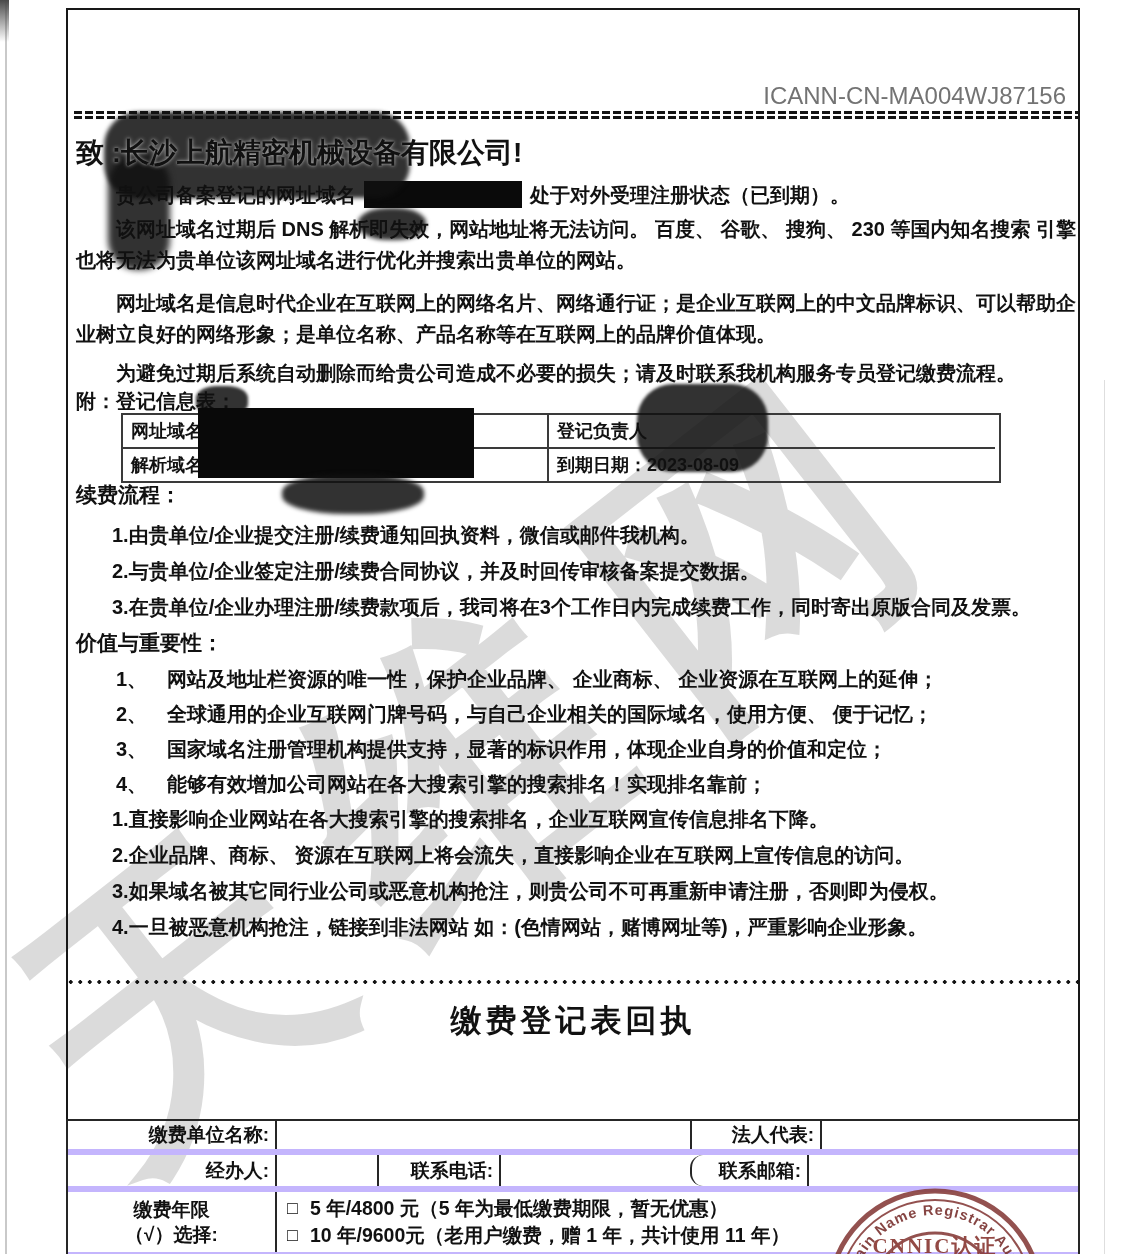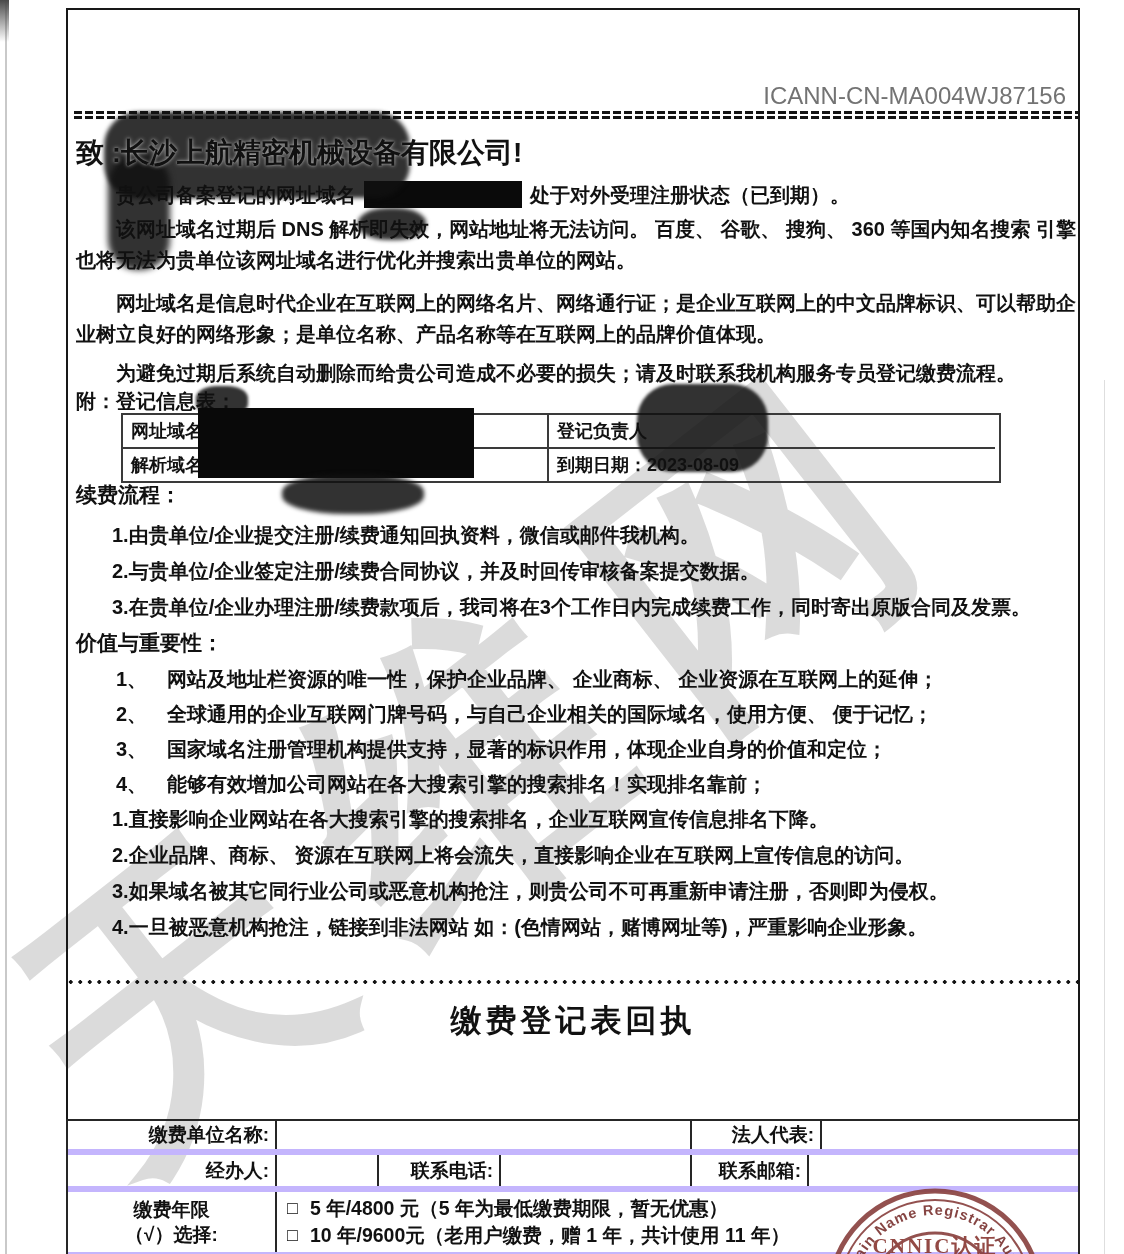--- a/index.html
+++ b/index.html
@@ -107,21 +107,21 @@
   <div class="abs blob blob-heading"></div>
   <div class="abs blob blob-heading-tail"></div>
 
   <div class="abs recipient">致 :长沙上航精密机械设备有限公司!</div>
 
   <div class="abs para p1 indent">
     <span>贵公司备案登记的网址域名</span><span class="redact-inline"></span><span>处于对外受理注册状态（已到期）。</span>
   </div>
   <div class="abs blob blob-p1tail"></div>
 
-  <div class="abs para p2 indent">该网址域名过期后 DNS 解析即失效，网站地址将无法访问。 百度、 谷歌、 搜狗、 360 等国内知名搜索 引擎也将无法为贵单位该网址域名进行优化并搜索出贵单位的网站。</div>
+  <div class="abs para p2 indent">该网址域名过期后 DNS 解析即失效，网站地址将无法访问。 百度、 谷歌、 搜狗、 230 等国内知名搜索 引擎也将无法为贵单位该网址域名进行优化并搜索出贵单位的网站。</div>
   <div class="abs para p3 indent">网址域名是信息时代企业在互联网上的网络名片、网络通行证；是企业互联网上的中文品牌标识、可以帮助企业树立良好的网络形象；是单位名称、产品名称等在互联网上的品牌价值体现。</div>
   <div class="abs para p4 indent">为避免过期后系统自动删除而给贵公司造成不必要的损失；请及时联系我机构服务专员登记缴费流程。</div>
 
   <div class="abs attach">附：登记信息表：</div>
   <div class="abs blob blob-attach"></div>
 
   <div class="abs itable">
     <div class="cell c1 r1">网址域名：</div>
     <div class="cell c2 r1">登记负责人</div>
     <div class="cell c1 r2">解析域名地址：</div>
@@ -160,21 +160,21 @@
       <div class="rcell rlabel" style="width:207px;">缴费单位名称:</div>
       <div class="rcell" style="width:415px;"></div>
       <div class="rcell rlabel" style="width:130px;">法人代表:</div>
       <div class="rcell" style="flex:1;"></div>
     </div>
     <div class="rrow r2">
       <div class="rcell rlabel" style="width:207px;">经办人:</div>
       <div class="rcell" style="width:102px;"></div>
       <div class="rcell rlabel" style="width:122px;">联系电话:</div>
       <div class="rcell" style="width:191px;"></div>
-      <div class="rcell rlabel" style="width:117px;">联系邮箱:</div>
+      <div class="rcell rlabel" style="width:117px;border-radius:13px;">联系邮箱:</div>
       <div class="rcell" style="flex:1;"></div>
     </div>
     <div class="rrow r3">
       <div class="rcell term-label" style="width:207px;">
         <span>缴费年限</span>
         <span>（√）选择:</span>
       </div>
       <div class="rcell opts" style="flex:1;">
         <div class="opt-line">
           <span class="cbox">□</span>

